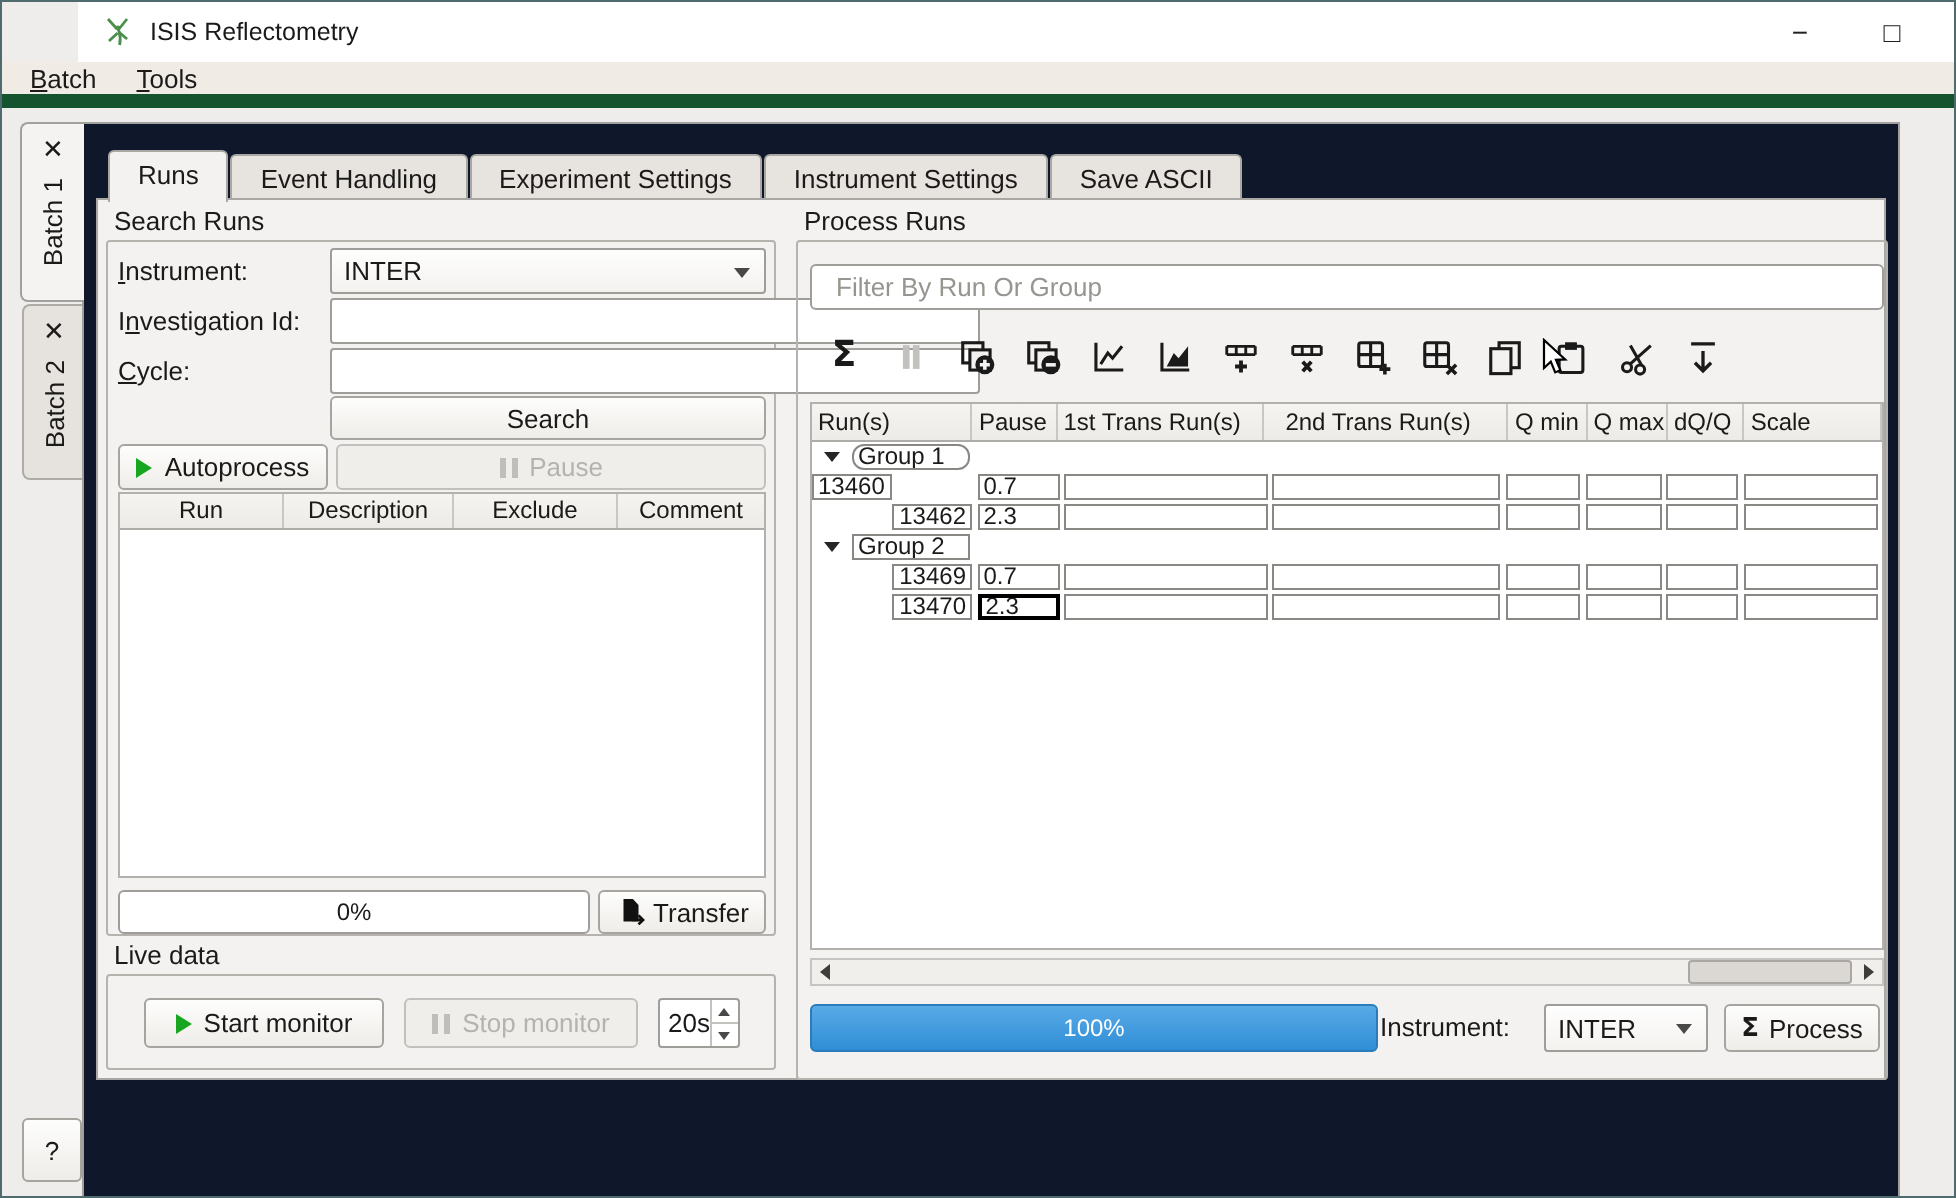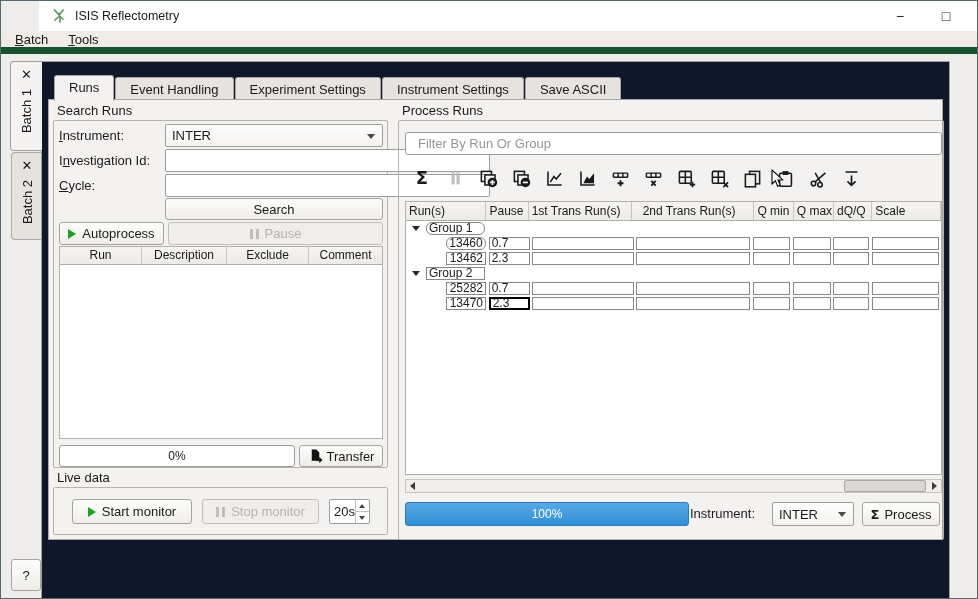--- a/index.html
+++ b/index.html
@@ -353,21 +353,21 @@
               <div class="hc" style="width: 39px;">dQ/Q</div>
               <div class="hc" style="width: 70px;">Scale</div>
             </div>
           <div id="procbody">
               <div class="prow">
                 <span class="gtri"></span>
                 <div class="cellbox" style="width: 59px; margin-left: 6px; border-radius: 6px;">Group 1</div>
               </div>
               <div class="prow">
                 <div class="pcol" style="width: 82px;">
-                  <div class="cellbox" style="width: 40px; margin-left: 40px; text-align: center; border-radius: 6px;">13460</div>
+                  <div class="cellbox" style="width: 40px; text-align: left;">13460</div>
                 </div>
                 <div class="pcol" style="width: 43px;">
                   <div class="cellbox" style="width: 41px; margin-left: 1px;">0.7</div>
                 </div>
                 <div class="pcol" style="width: 105px;">
                   <div class="cellbox" style="width: 102px; margin-left: 1px;"></div>
                 </div>
                 <div class="pcol" style="width: 117px;">
                   <div class="cellbox" style="width: 114px; margin-left: 1px;"></div>
                 </div>
@@ -409,21 +409,21 @@
                 <div class="pcol" style="width: 70px;">
                   <div class="cellbox" style="width: 67px; margin-left: 1px;"></div>
                 </div>
               </div>
               <div class="prow">
                 <span class="gtri"></span>
                 <div class="cellbox" style="width: 59px; margin-left: 6px;">Group 2</div>
               </div>
               <div class="prow">
                 <div class="pcol" style="width: 82px;">
-                  <div class="cellbox" style="width: 40px; margin-left: 40px; text-align: right;">25282</div>
+                  <div class="cellbox" style="width: 40px; margin-left: 40px; text-align: right;">13469</div>
                 </div>
                 <div class="pcol" style="width: 43px;">
                   <div class="cellbox" style="width: 41px; margin-left: 1px;">0.7</div>
                 </div>
                 <div class="pcol" style="width: 105px;">
                   <div class="cellbox" style="width: 102px; margin-left: 1px;"></div>
                 </div>
                 <div class="pcol" style="width: 117px;">
                   <div class="cellbox" style="width: 114px; margin-left: 1px;"></div>
                 </div>

